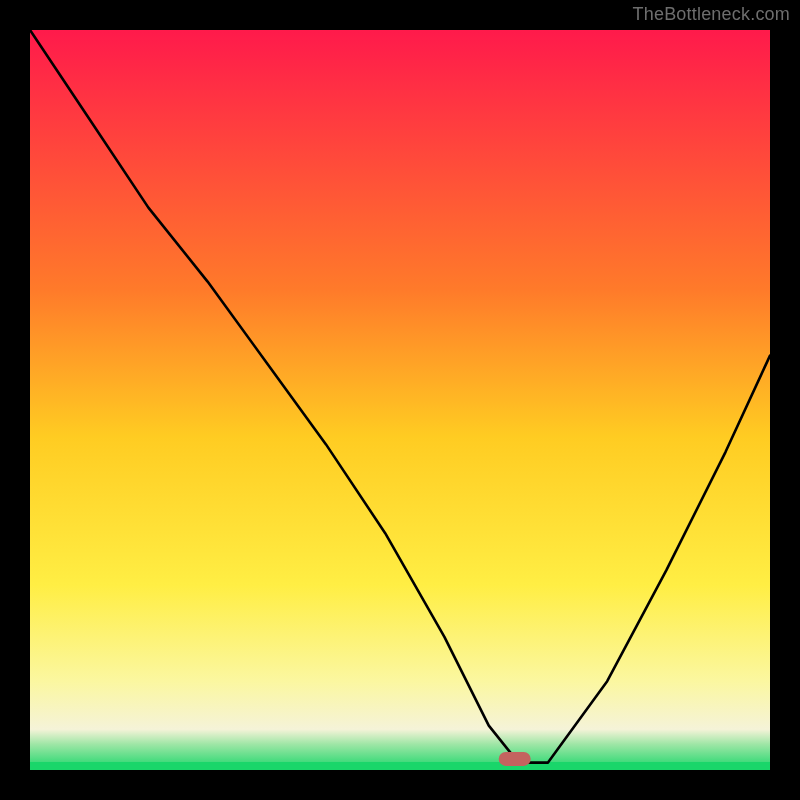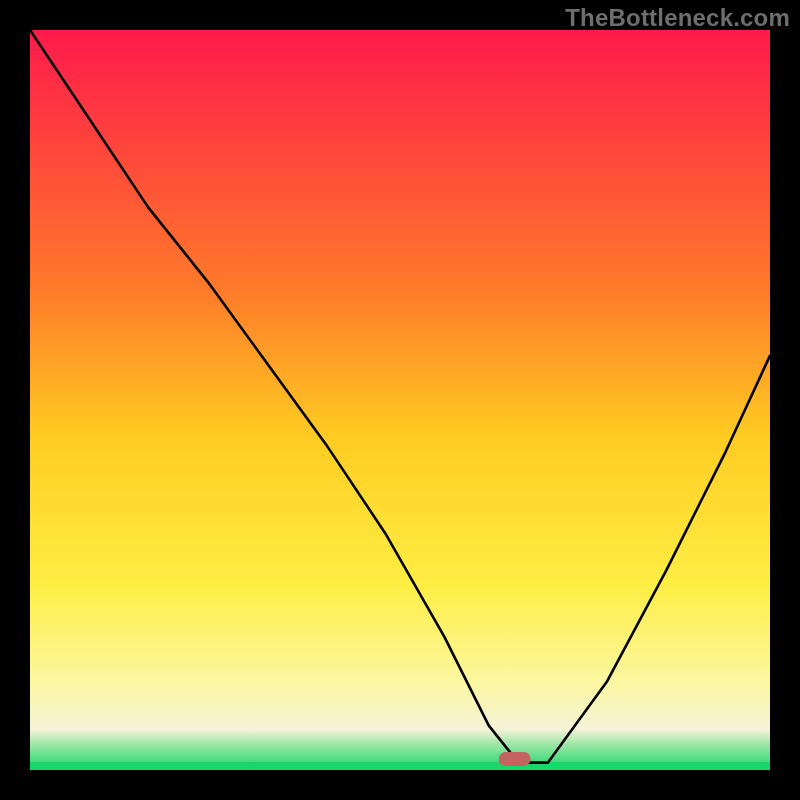--- a/index.html
+++ b/index.html
@@ -1,17 +1,17 @@
 <!DOCTYPE html>
 <html><head>
 <meta charset="utf-8">
 <style>
   html,body{margin:0;padding:0;width:800px;height:800px;background:#000;font-family:Arial,Helvetica,sans-serif}
   .frame{position:relative;width:800px;height:800px}
-  .wm{position:absolute;top:4px;right:10px;color:#6e6e6e;font-size:24px;font-weight:700;letter-spacing:.2px}
+  .wm{position:absolute;top:4px;right:10px;color:#6e6e6e;font-size:18px;font-weight:400;letter-spacing:.2px}
   svg{display:block}
 </style>
 </head>
 <body>
 
 <div class="frame">
   <div class="wm">TheBottleneck.com</div>
   <svg id="svg" width="800" height="800">
       <rect x="0" y="0" width="800" height="800" fill="#000"></rect>
       <defs>

